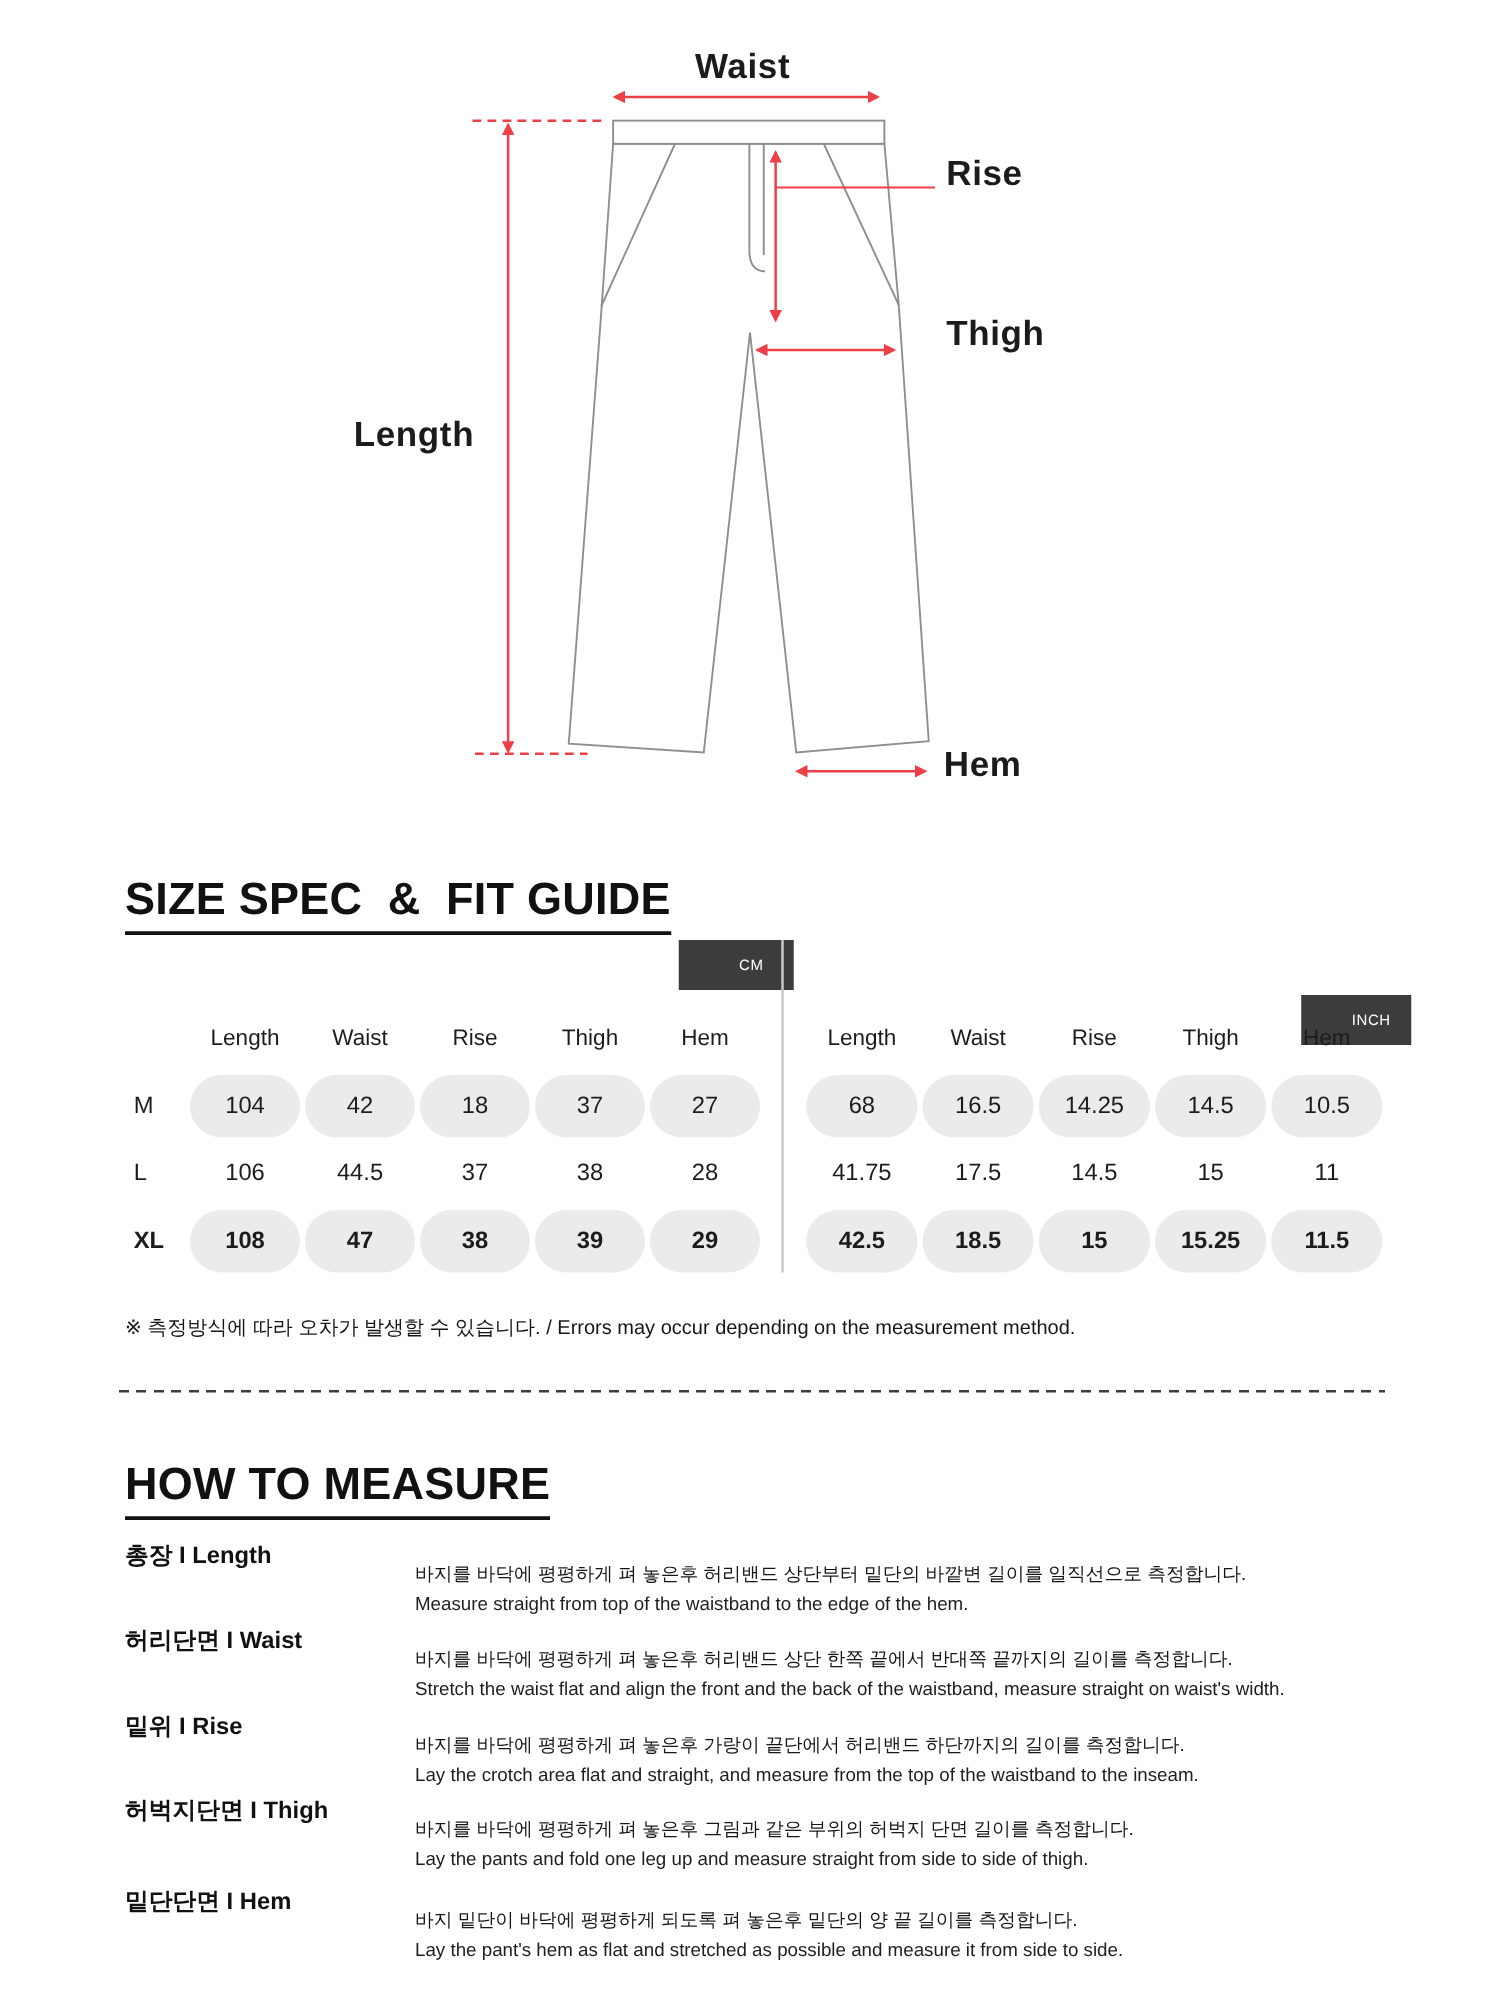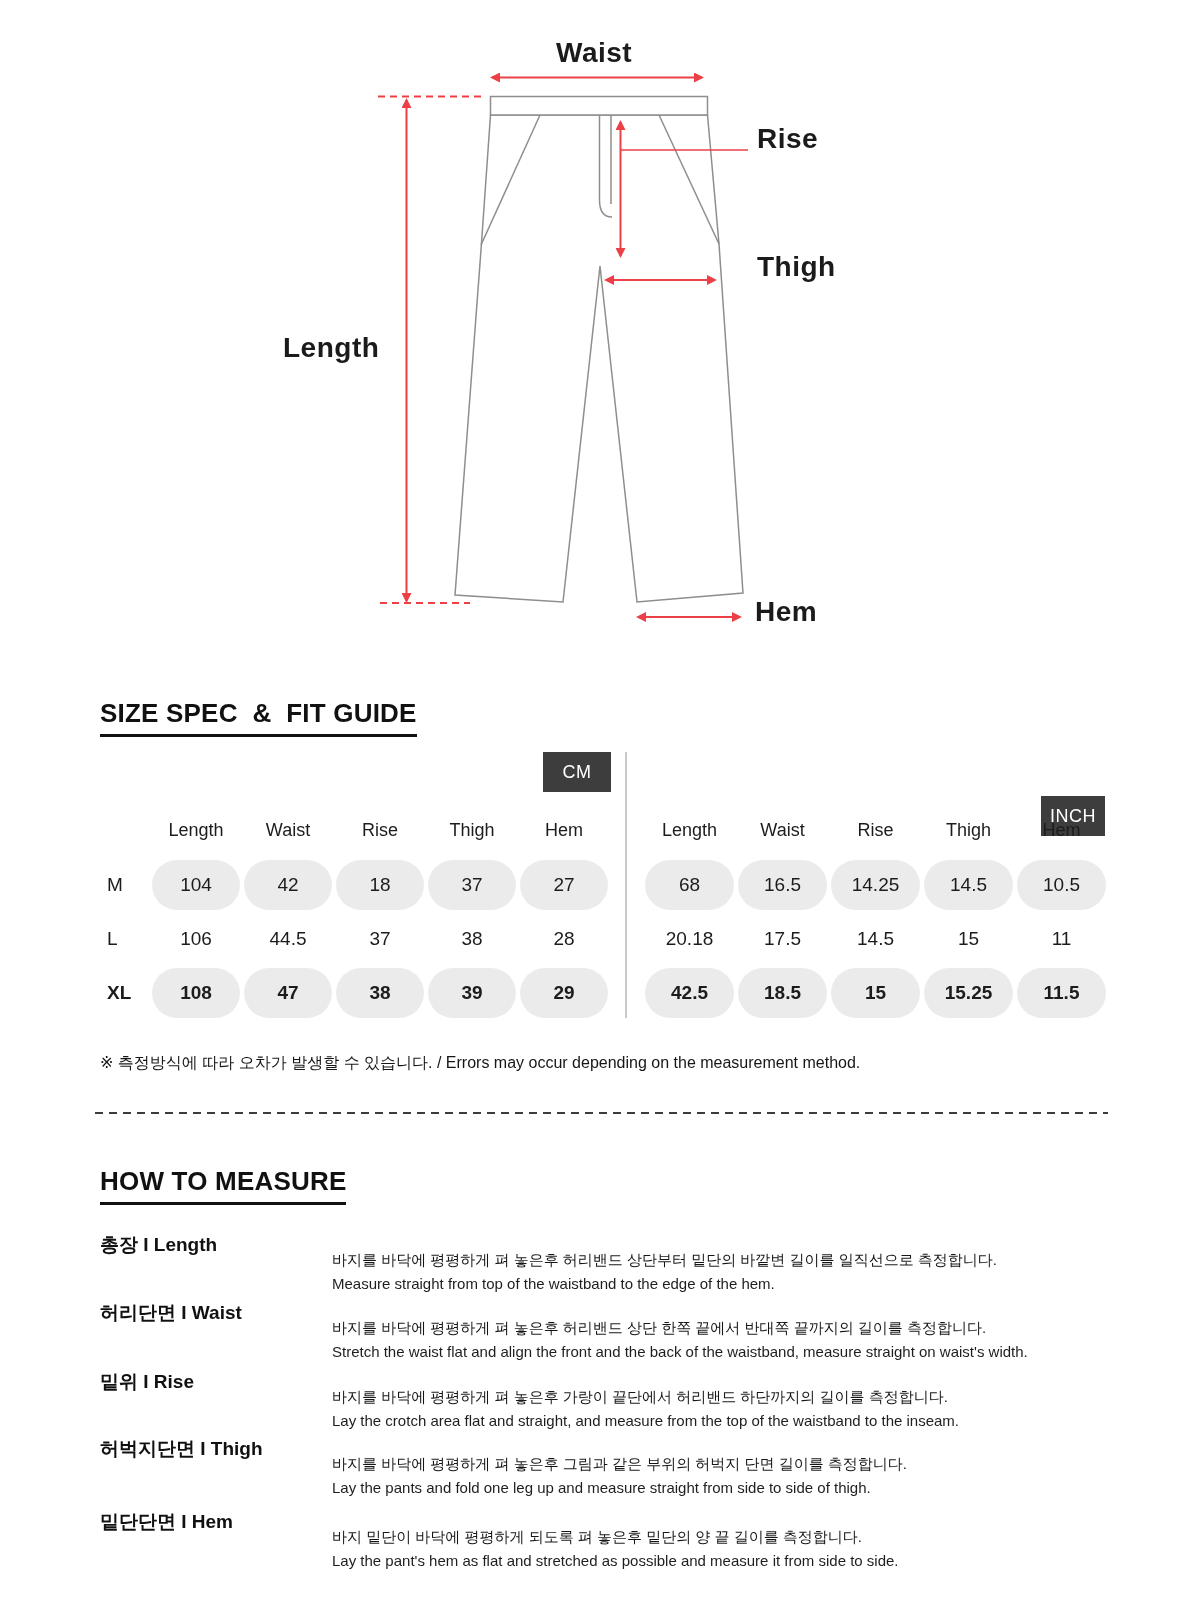--- a/index.html
+++ b/index.html
@@ -11,28 +11,28 @@
   .diagram{position:absolute;left:0;top:0;width:1200px;height:660px;}
   .diagram svg{position:absolute;left:0;top:0;}
   .dlabel{position:absolute;font-size:28px;line-height:30px;font-weight:bold;color:#1b1b1b;letter-spacing:.5px;white-space:nowrap;}
   .lbl-waist{left:556px;top:38px;}
   .lbl-rise{left:757px;top:124px;}
   .lbl-thigh{left:757px;top:252px;}
   .lbl-length{left:283px;top:333px;}
   .lbl-hem{left:755px;top:597px;}
   
   .sec-title{
-    position:absolute;font-size:26px;font-weight:bold;letter-spacing:.2px;color:#111;
+    position:absolute;font-size:36px;font-weight:bold;letter-spacing:.2px;color:#111;
     border-bottom:3px solid #111;padding-bottom:5px;white-space:nowrap;
   }
   .title-size{left:100px;top:698px;}
   .title-measure{left:100px;top:1166px;}
   .unit-badge{
     position:absolute;top:752px;height:40px;line-height:40px;background:#3d3d3d;color:#fff;
-    font-size:18px;text-align:center;letter-spacing:.5px;
+    font-size:12px;text-align:center;letter-spacing:.5px;padding-left:24px;
   }
   .badge-cm{left:543px;width:68px;}
   .badge-inch{left:1041px;width:64px;margin-top:44px;}
   .table-divider{position:absolute;left:625px;top:752px;width:2px;height:266px;background:#c9c9c9;}
   .thead{position:absolute;top:820px;display:grid;column-gap:4px;height:20px;}
   .thead-cm{left:152px;grid-template-columns:repeat(5,88px);}
   .thead-inch{left:645px;grid-template-columns:repeat(5,89px);}
   .hcell{text-align:center;font-size:18px;line-height:20px;color:#1c1c1c;}
   .trow{position:absolute;display:grid;column-gap:4px;height:50px;}
   .trow-cm{left:152px;grid-template-columns:repeat(5,88px);}
@@ -141,21 +141,21 @@
   </div>
 
   <div class="trow trow-inch row-m shade">
     <div class="tcell">68</div>
     <div class="tcell">16.5</div>
     <div class="tcell">14.25</div>
     <div class="tcell">14.5</div>
     <div class="tcell">10.5</div>
   </div>
   <div class="trow trow-inch row-l">
-    <div class="tcell">20.18</div>
+    <div class="tcell">41.75</div>
     <div class="tcell">17.5</div>
     <div class="tcell">14.5</div>
     <div class="tcell">15</div>
     <div class="tcell">11</div>
   </div>
   <div class="trow trow-inch row-xl shade">
     <div class="tcell">42.5</div>
     <div class="tcell">18.5</div>
     <div class="tcell">15</div>
     <div class="tcell">15.25</div>

